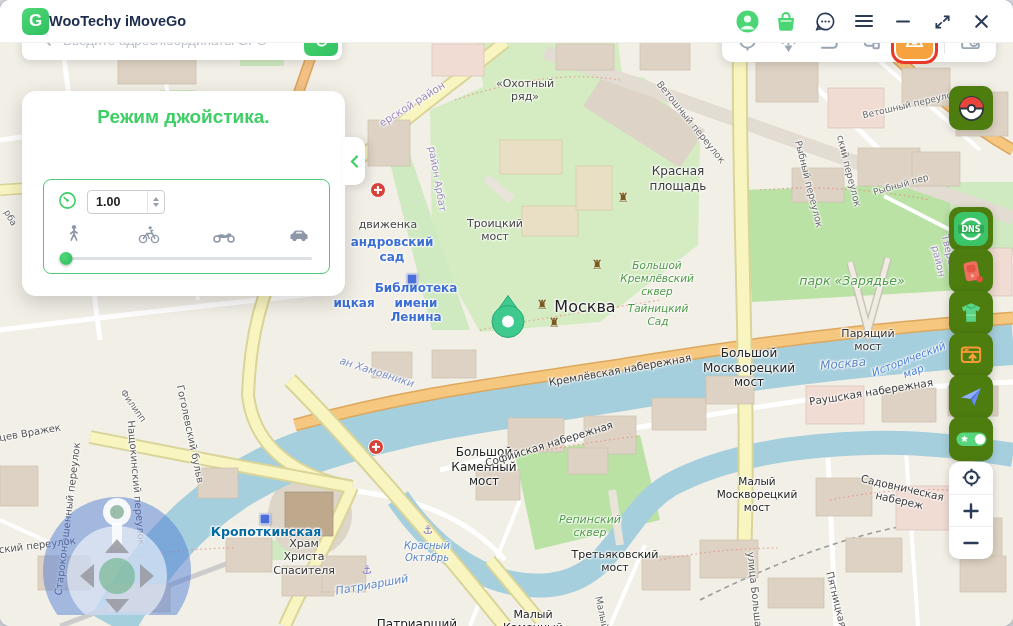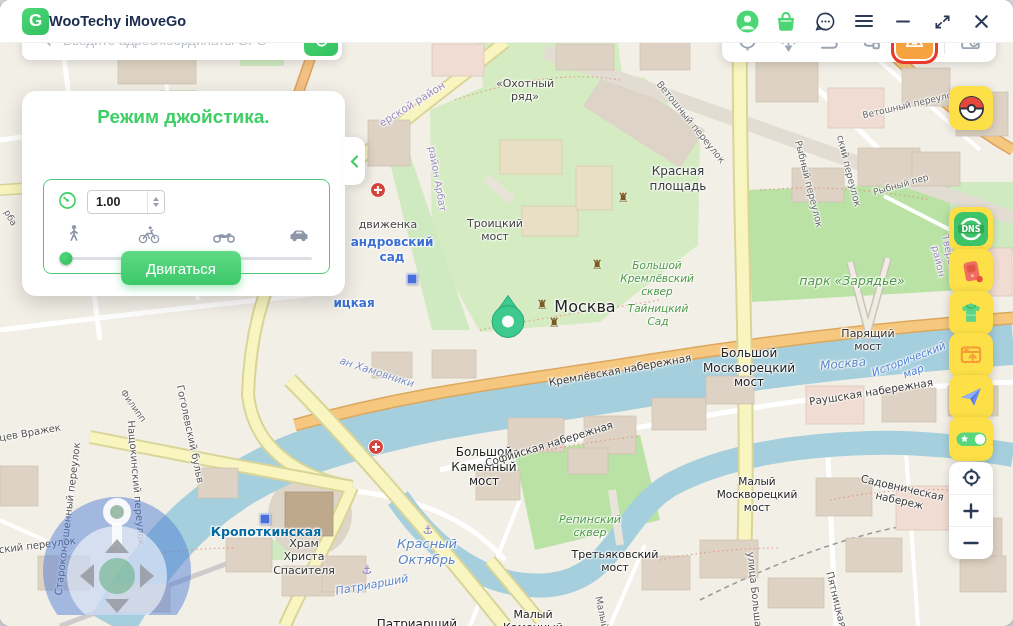--- a/index.html
+++ b/index.html
@@ -75,21 +75,21 @@
   .veh{width:24px;height:20px;cursor:pointer;}
   #sliderrow{position:absolute;left:17px;right:17px;top:71px;height:14px;}
   #slidertrack{position:absolute;left:0;right:0;top:6px;height:3px;background:#dcdfe4;border-radius:2px;}
   #sliderknob{position:absolute;top:1px;width:13px;height:13px;border-radius:50%;cursor:pointer;
     background:radial-gradient(circle at 35% 35%,#4fd878,#2db85a);box-shadow:0 1px 3px rgba(0,0,0,.3);
     transform:translateX(-50%);}
   #movebtn{position:absolute;left:99px;top:160px;width:120px;height:34px;border:none;border-radius:8px;
     background:linear-gradient(180deg,#5fd985,#3cc96a);color:#fff;font-size:15px;cursor:pointer;
     box-shadow:0 3px 8px rgba(60,200,106,.45);font-family:inherit;}
   
-  .sidebtn{position:absolute;left:949px;width:44px;height:44px;background:#fde047;border-radius:10px;
+  .sidebtn{position:absolute;left:949px;width:44px;height:44px;background:#4d7c0f;border-radius:10px;
     box-shadow:0 2px 8px rgba(0,0,0,.18);z-index:10;display:flex;align-items:center;
     justify-content:center;cursor:pointer;}
   #zoomgroup{position:absolute;left:949px;top:462px;width:44px;height:97px;background:#fff;z-index:10;
     border-radius:10px;box-shadow:0 2px 8px rgba(0,0,0,.18);display:flex;flex-direction:column;}
   .zoomcell{flex:1;display:flex;align-items:center;justify-content:center;cursor:pointer;}
   .zoomcell + .zoomcell{border-top:1px solid #ececec;}
   
   #attrib{position:absolute;right:6px;bottom:8px;height:17px;background:rgba(255,255,255,.8);
     z-index:9;font-size:11px;color:#333;display:flex;align-items:center;padding:0 5px;
     font-family:"DejaVu Sans",sans-serif;}
@@ -236,20 +236,23 @@
     <div id="overlay">
         <span class="maplabel" style="left: 525px; top: 48px; font-size: 11px; color: rgb(68, 68, 68); transform: translate(-50%, -50%);">«Охотный
 ряд»</span>
         <span class="maplabel" style="left: 678px; top: 137px; font-size: 12px; color: rgb(58, 58, 58); transform: translate(-50%, -50%);">Красная
 площадь</span>
         <span class="maplabel" style="left: 495px; top: 188px; font-size: 11px; color: rgb(68, 68, 68); transform: translate(-50%, -50%);">Троицкий
 мост</span>
         <span class="maplabel" style="left: 388px; top: 183px; font-size: 11px; color: rgb(68, 68, 68); transform: translate(-50%, -50%);">движенка</span>
         <span class="maplabel" style="left: 392px; top: 208px; font-size: 12px; color: rgb(59, 111, 212); font-weight: bold; transform: translate(-50%, -50%);">андровский
 сад</span>
+        <span class="maplabel" style="left: 416px; top: 261px; font-size: 12px; color: rgb(59, 111, 212); font-weight: bold; transform: translate(-50%, -50%);">Библиотека
+имени
+Ленина</span>
         <span class="maplabel" style="left: 354px; top: 261px; font-size: 12px; color: rgb(59, 111, 212); font-weight: bold; transform: translate(-50%, -50%);">ицкая</span>
         <span class="maplabel" style="left: 657px; top: 236px; font-size: 10.5px; color: rgb(78, 154, 71); font-style: italic; transform: translate(-50%, -50%);">Большой
 Кремлёвский
 сквер</span>
         <span class="maplabel" style="left: 658px; top: 273px; font-size: 10.5px; color: rgb(78, 154, 71); font-style: italic; transform: translate(-50%, -50%);">Тайницкий
 Сад</span>
         <span class="maplabel" style="left: 585px; top: 265px; font-size: 16px; color: rgb(34, 34, 34); transform: translate(-50%, -50%);">Москва</span>
         <span class="maplabel" style="left: 852px; top: 239px; font-size: 12.5px; color: rgb(78, 154, 71); font-style: italic; transform: translate(-50%, -50%);">парк «Зарядье»</span>
         <span class="maplabel" style="left: 868px; top: 298px; font-size: 11px; color: rgb(51, 51, 51); transform: translate(-50%, -50%);">Парящий
 мост</span>
@@ -266,21 +269,21 @@
         <span class="maplabel" style="left: 910px; top: 63px; font-size: 9px; color: rgb(102, 102, 102); transform: translate(-50%, -50%) rotate(-13deg);">Ветошный переулок</span>
         <span class="maplabel" style="left: 901px; top: 143px; font-size: 9px; color: rgb(102, 102, 102); transform: translate(-50%, -50%) rotate(-16deg);">Рыбный пер</span>
         <span class="maplabel" style="left: 944px; top: 218px; font-size: 10px; color: rgb(155, 138, 184); transform: translate(-50%, -50%) rotate(77deg);">Тверской район</span>
         <span class="maplabel" style="left: 266px; top: 115px; font-size: 10px; color: rgb(155, 138, 184); transform: translate(-50%, -50%) rotate(-13deg);">Пресненский район</span>
         <span class="maplabel" style="left: 412px; top: 62px; font-size: 10.5px; color: rgb(155, 138, 184); transform: translate(-50%, -50%) rotate(-32deg);">ерской район</span>
         <span class="maplabel" style="left: 437px; top: 137px; font-size: 10px; color: rgb(155, 138, 184); transform: translate(-50%, -50%) rotate(80deg);">район Арбат</span>
         <span class="maplabel" style="left: 484px; top: 425px; font-size: 12px; color: rgb(34, 34, 34); transform: translate(-50%, -50%);">Большой
 Каменный
 мост</span>
         <span class="maplabel" style="left: 549px; top: 402px; font-size: 10.5px; color: rgb(58, 58, 58); transform: translate(-50%, -50%) rotate(-17deg);">Софийская набережная</span>
-        <span class="maplabel" style="left: 427px; top: 510px; font-size: 13px; color: rgb(91, 133, 196); font-style: italic; transform: translate(-50%, -50%);">Красный
+        <span class="maplabel" style="left: 427px; top: 510px; font-size: 10px; color: rgb(91, 133, 196); font-style: italic; transform: translate(-50%, -50%);">Красный
 Октябрь</span>
         <span class="maplabel" style="left: 372px; top: 543px; font-size: 11px; color: rgb(91, 133, 196); font-style: italic; transform: translate(-50%, -50%) rotate(-10deg);">Патриарший</span>
         <span class="maplabel" style="left: 590px; top: 484px; font-size: 11px; color: rgb(78, 154, 71); font-style: italic; transform: translate(-50%, -50%);">Репинский
 сквер</span>
         <span class="maplabel" style="left: 615px; top: 519px; font-size: 11px; color: rgb(34, 34, 34); transform: translate(-50%, -50%);">Третьяковский
 мост</span>
         <span class="maplabel" style="left: 757px; top: 452px; font-size: 10.5px; color: rgb(34, 34, 34); transform: translate(-50%, -50%);">Малый
 Москворецкий
 мост</span>
         <span class="maplabel" style="left: 901px; top: 452px; font-size: 10.5px; color: rgb(58, 58, 58); transform: translate(-50%, -50%) rotate(13deg);">Садовническая набереж</span>
@@ -501,21 +504,20 @@
           <circle cx="7.5" cy="15.3" r="2" fill="#8d97a8"></circle>
               <circle cx="16.5" cy="15.3" r="2" fill="#8d97a8"></circle>
             </svg>
         </span>
       </div>
       <div id="sliderrow">
         <div id="slidertrack"></div>
         <div id="sliderknob" style="left: 2%;"></div>
       </div>
     </div>
-    <button id="movebtn">Двигаться</button>
     <div id="paneltab">
       <svg width="9" height="13" viewBox="0 0 9 13">
       <path d="M7 1.5 L2 6.5 L7 11.5" fill="none" stroke="#3fce65" stroke-width="2.2" stroke-linecap="round"></path>
         </svg>
     </div>
   </div>
 
   <div class="sidebtn" style="top:86px;">
     <svg width="27" height="27" viewBox="0 0 24 24">
       <circle cx="12" cy="12" r="10.3" fill="#fff" stroke="#2f3640" stroke-width="1.6"></circle>

